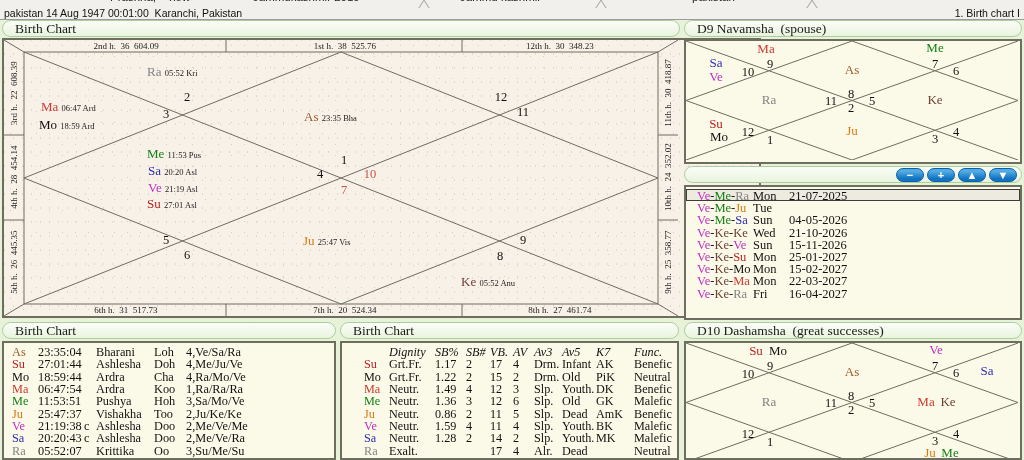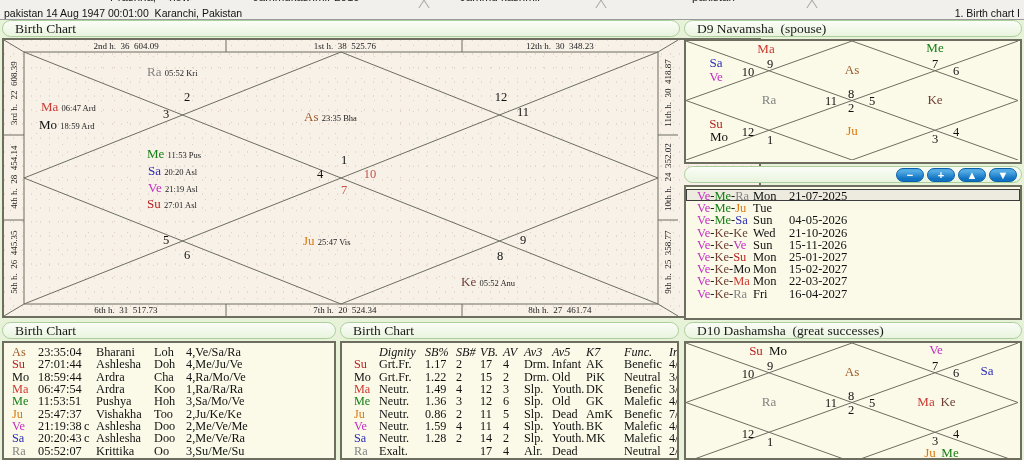--- a/index.html
+++ b/index.html
@@ -40,21 +40,21 @@
      background:linear-gradient(#53abe4 20%,#1173c2 80%);color:#fff;font:bold 11px "Liberation Sans",sans-serif;
      text-align:center;line-height:12px;cursor:pointer}
   .dlist{position:absolute;left:0;top:0;right:0;padding-top:2px}
   .drow{display:grid;grid-template-columns:56px 36px auto;height:12.2px;line-height:12.2px;
      font:12.5px "Liberation Serif",serif;padding-left:11px;color:#111;white-space:pre}
   .drow.sel{box-shadow:inset 0 0 0 1px #3c3c3c;background:#edeadf}
   
   .t1row{display:grid;grid-template-columns:26px 46px 12px 58px 32px 1fr;height:12.35px;line-height:12.35px;
      font:12.3px "Liberation Serif",serif;color:#111;padding-left:8px;white-space:pre}
   .t2row{display:grid;grid-template-columns:25px 46px 31px 24px 23px 21px 28px 34px 38px 45px 1fr;
-     height:12.35px;line-height:12.35px;font:12.2px "Liberation Serif",serif;color:#111;padding-left:12px;white-space:pre}
+     height:12.35px;line-height:12.35px;font:12.2px "Liberation Serif",serif;color:#111;padding-left:22px;white-space:pre}
   .t2row.hdr span{font-style:italic}
 </style>
 </head>
 <body>
 
 <div class="tabbar">
   <span class="tab" style="left:110px">Prashna,  &lt;new&gt;</span>
   <span class="tab" style="left:253px">Jammukashmir 2019</span>
   <span class="tab" style="left:460px">Jammu kashmir</span>
   <span class="tab" style="left:692px">pakistan</span>

